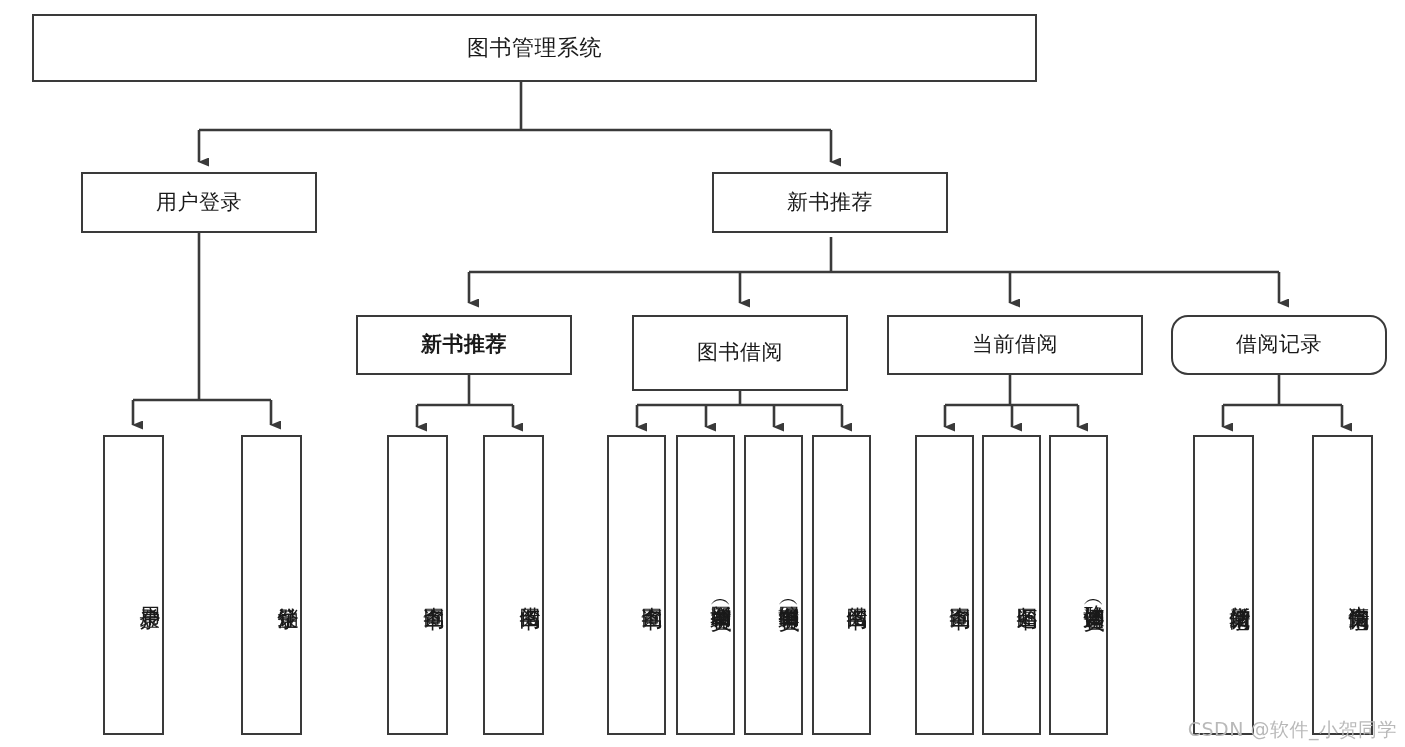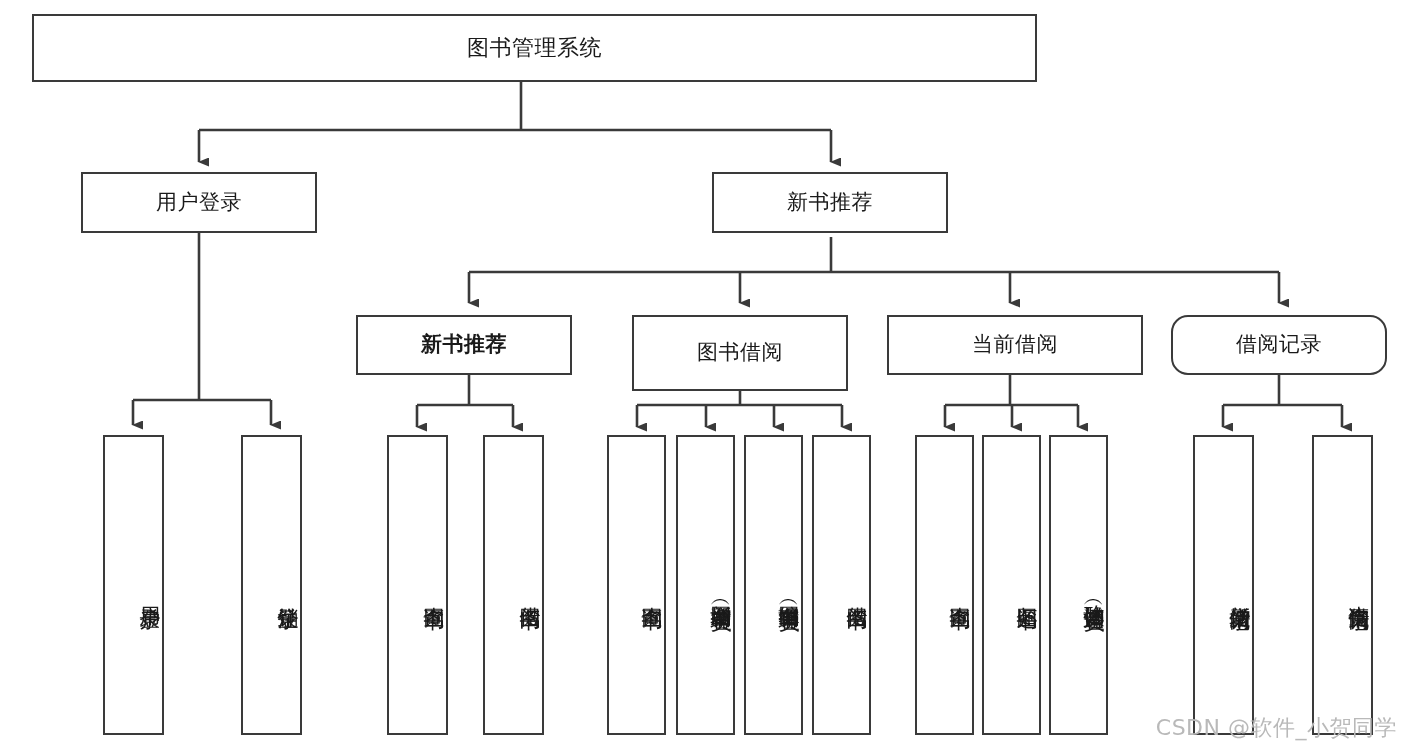--- a/index.html
+++ b/index.html
@@ -57,21 +57,21 @@
     left: 0;
     top: 0;
     width: 1405px;
     height: 747px;
     pointer-events: none;
   }
   .watermark {
     position: absolute;
     right: 8px;
     bottom: 4px;
-    font-size: 22px;
+    font-size: 19px;
     color: #b9b9b9;
     white-space: nowrap;
     letter-spacing: 0.5px;
   }
 </style>
 </head>
 <body>
 
 <div id="canvas">
 

